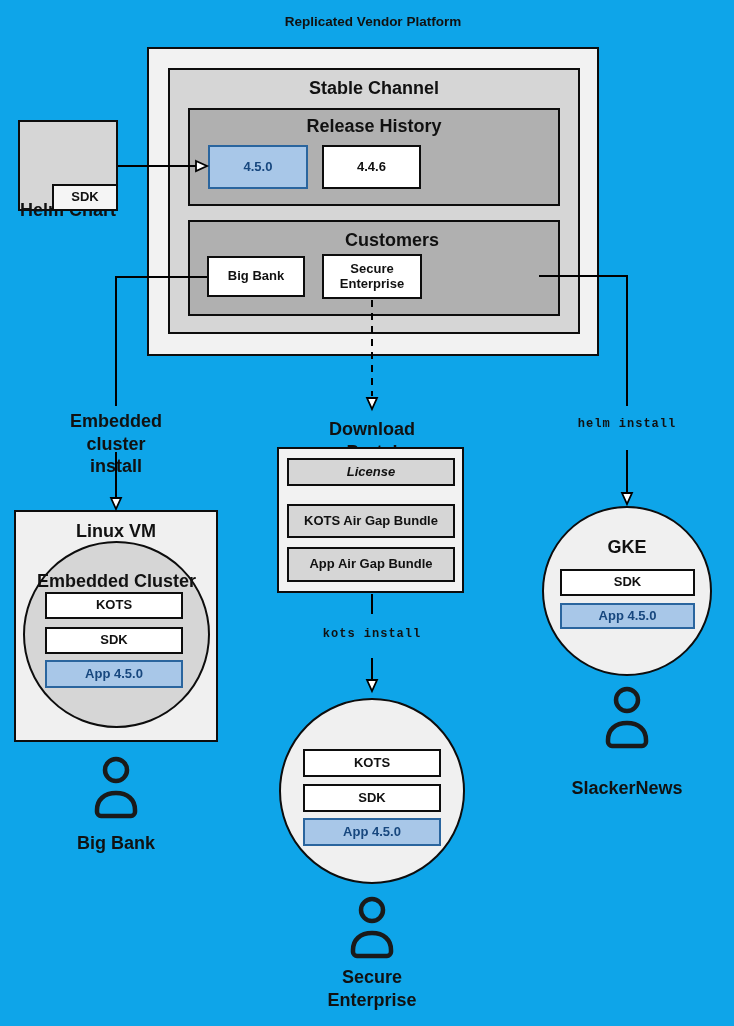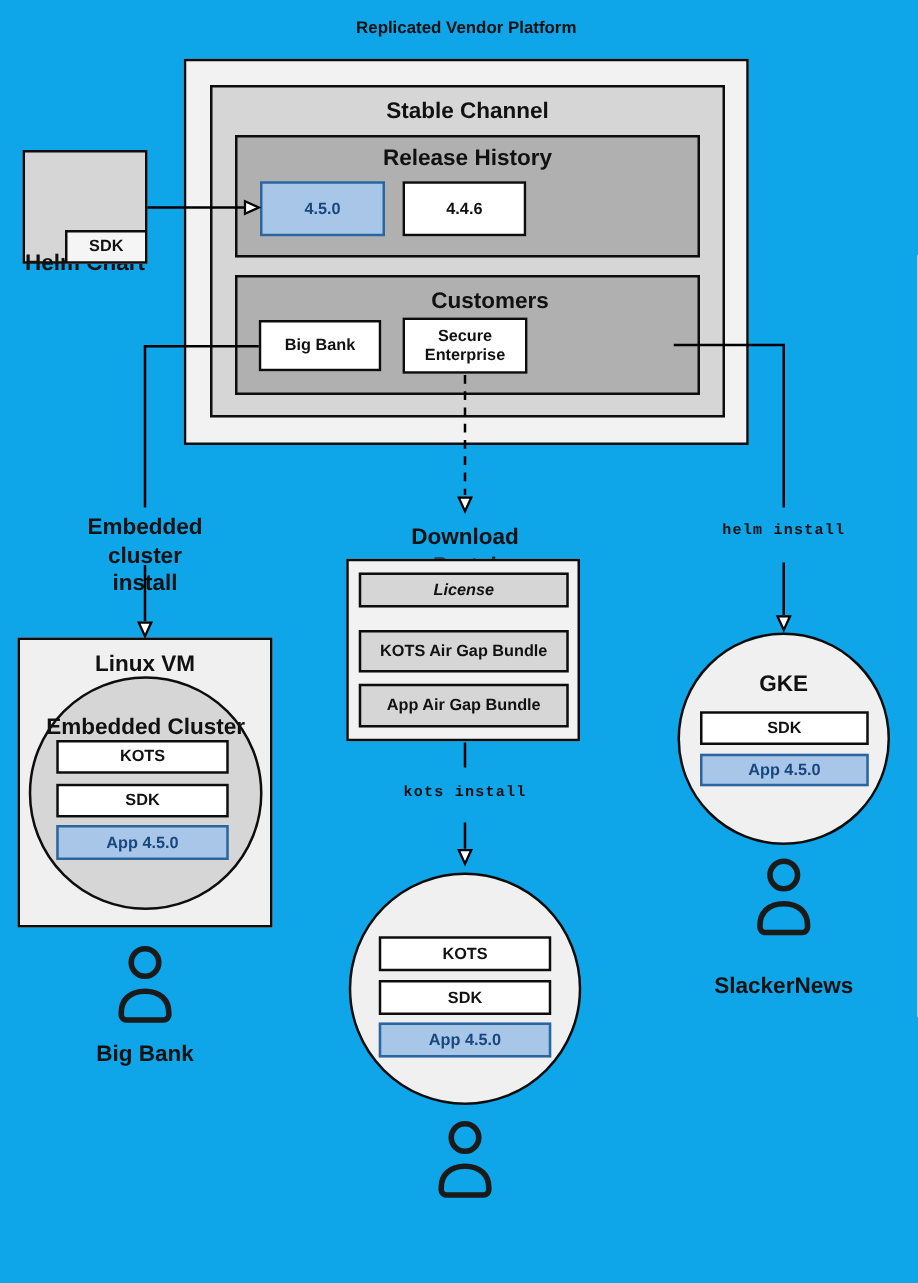--- a/index.html
+++ b/index.html
@@ -83,20 +83,22 @@
   <div class="box cell white" style="left:303px;top:749px;width:138px;height:28px;">KOTS</div>
   <div class="box cell white" style="left:303px;top:784px;width:138px;height:28px;">SDK</div>
   <div class="box cell blue" style="left:303px;top:818px;width:138px;height:28px;">App 4.5.0</div>
 
   <div class="abs" style="left:347px;top:896px;width:50px;height:64px;">
     <svg width="50" height="64" viewBox="0 0 50 64">
       <circle cx="25" cy="14" r="11" fill="none" stroke="#1a1a1a" stroke-width="4.5"></circle>
       <path d="M25,37 c-12,0 -19,7 -19,17 v2 c0,2 2,4 4,4 h30 c2,0 4,-2 4,-4 v-2 c0,-10 -7,-17 -19,-17 z" fill="none" stroke="#1a1a1a" stroke-width="4.5" stroke-linejoin="round"></path>
     </svg>
   </div>
+  <div class="lbl prewrap" style="left:312px;top:966px;width:120px;">Secure
+Enterprise</div>
 
   <div class="box circle grayE" style="left:542px;top:506px;width:170px;height:170px;"></div>
   <div class="lbl" style="left:542px;top:536px;width:170px;">GKE</div>
   <div class="box cell white" style="left:560px;top:569px;width:135px;height:27px;">SDK</div>
   <div class="box cell blue" style="left:560px;top:603px;width:135px;height:26px;">App 4.5.0</div>
 
   <div class="abs" style="left:602px;top:686px;width:50px;height:64px;">
     <svg width="50" height="64" viewBox="0 0 50 64">
       <circle cx="25" cy="14" r="11" fill="none" stroke="#1a1a1a" stroke-width="4.5"></circle>
       <path d="M25,37 c-12,0 -19,7 -19,17 v2 c0,2 2,4 4,4 h30 c2,0 4,-2 4,-4 v-2 c0,-10 -7,-17 -19,-17 z" fill="none" stroke="#1a1a1a" stroke-width="4.5" stroke-linejoin="round"></path>

